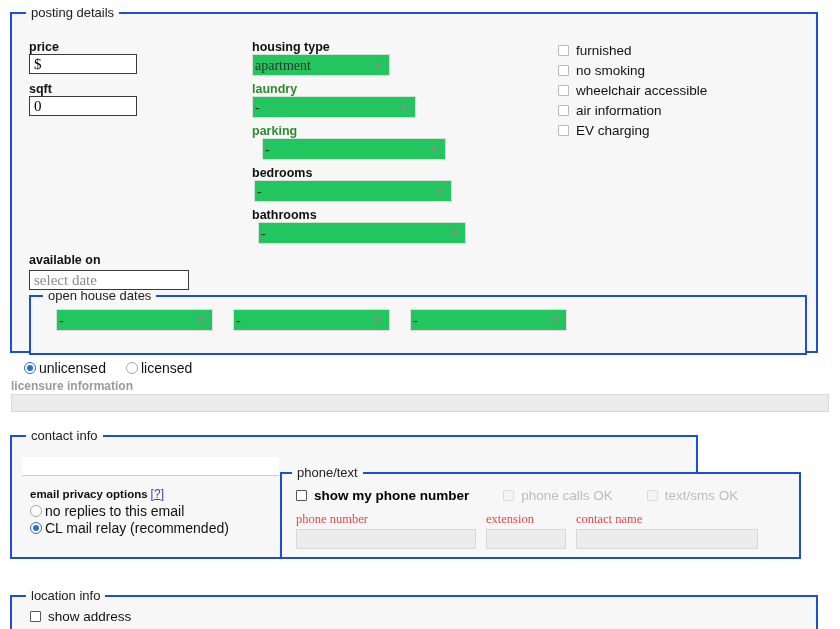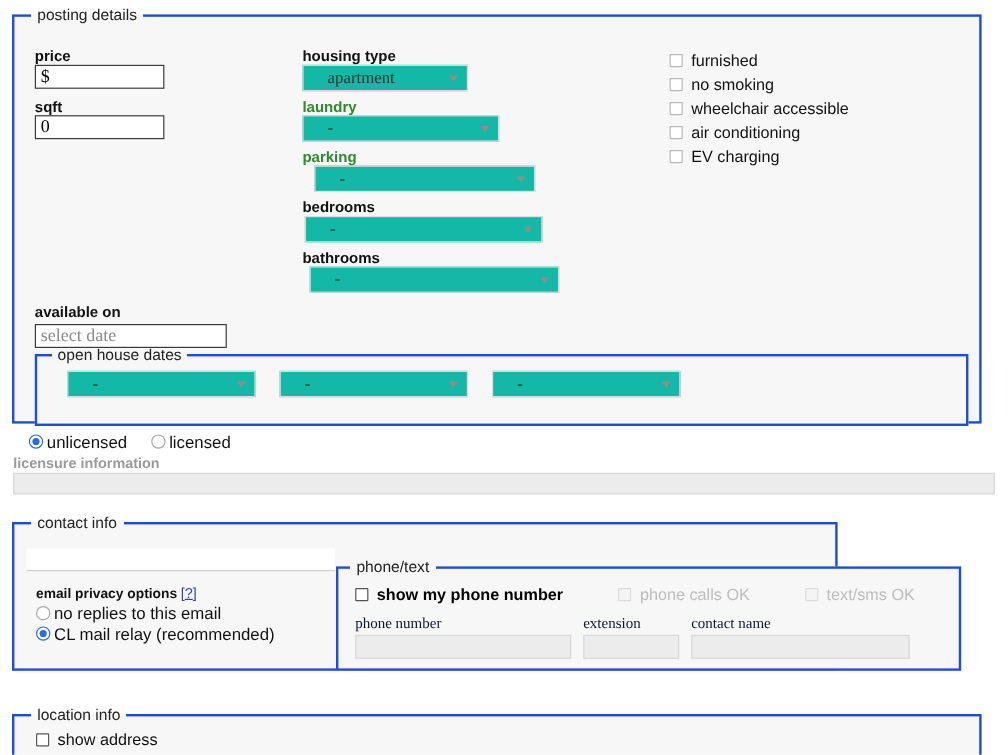--- a/index.html
+++ b/index.html
@@ -60,26 +60,26 @@
     padding: 0 4px;
     box-sizing: border-box;
     color: #000;
     outline: none;
   }
 
   select.sel {
     -webkit-appearance: none;
     appearance: none;
     border: 1px solid #dcdcdc;
-    background: #14b8a6;
+    background: #22c55e;
     height: 22px;
     font-family: "Liberation Serif", serif;
     font-size: 14px;
     color: #333;
-    padding: 0 18px 0 20px;
+    padding: 0 18px 0 2px;
     box-sizing: border-box;
     outline: none;
     border-radius: 0;
   }
   .sel-wrap { position: relative; display: inline-block; }
   .sel-arrow {
     position: absolute;
     right: 8px; top: 50%;
     margin-top: -2px;
     width: 0; height: 0;
@@ -248,33 +248,33 @@
   }
   #phone-text legend { margin-left: 10px; }
   .pt-cb-row {
     display: flex;
     align-items: center;
     padding: 8px 0 0 14px;
     gap: 0;
   }
   .pt-item { display: flex; align-items: center; }
   .pt-item.first { font-weight: bold; font-size: 13.5px; }
-  .pt-item.dim { color: #bdbdbd; font-size: 13.5px; margin-left: 46px; justify-content: flex-end; }
+  .pt-item.dim { color: #bdbdbd; font-size: 13.5px; margin-left: 34px; justify-content: flex-end; }
   .pt-item.dim .cbx { border-color: #dcdcdc; background: #f4f4f4; }
   .pt-item.first .cbx { border-color: #555; }
 
   .pt-fields {
     display: flex;
     padding: 9px 0 0 14px;
     gap: 10px;
   }
   .pt-field-label {
     font-family: "Liberation Serif", serif;
     font-size: 12.5px;
-    color: #0f172a;
+    color: #ef4444;
     margin-bottom: 2px;
     display: block;
   }
   .pt-input {
     background: #ececec;
     border: 1px solid #d8d8d8;
     height: 20px;
     box-sizing: border-box;
     outline: none;
   }
@@ -374,21 +374,21 @@
       <div class="cb-row">
         <input type="checkbox" class="cbx" style="">
         <span class="cb-lbl">no smoking</span>
       </div>
       <div class="cb-row">
         <input type="checkbox" class="cbx" style="">
         <span class="cb-lbl">wheelchair accessible</span>
       </div>
       <div class="cb-row">
         <input type="checkbox" class="cbx" style="">
-        <span class="cb-lbl">air conditioning</span>
+        <span class="cb-lbl">air information</span>
       </div>
       <div class="cb-row">
         <input type="checkbox" class="cbx" style="">
         <span class="cb-lbl">EV charging</span>
       </div>
     </div>
 
     <div class="avail">
       <label class="fld-label">available on</label>
       <input id="available-on-input" class="txt-input" type="text" placeholder="select date" style="">

